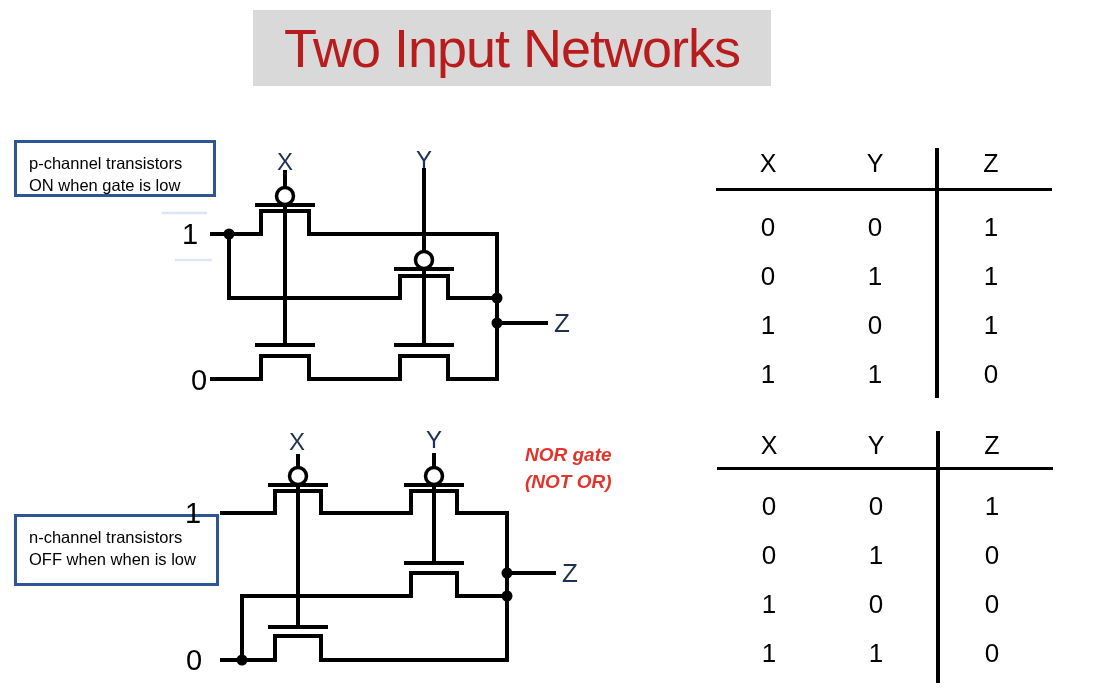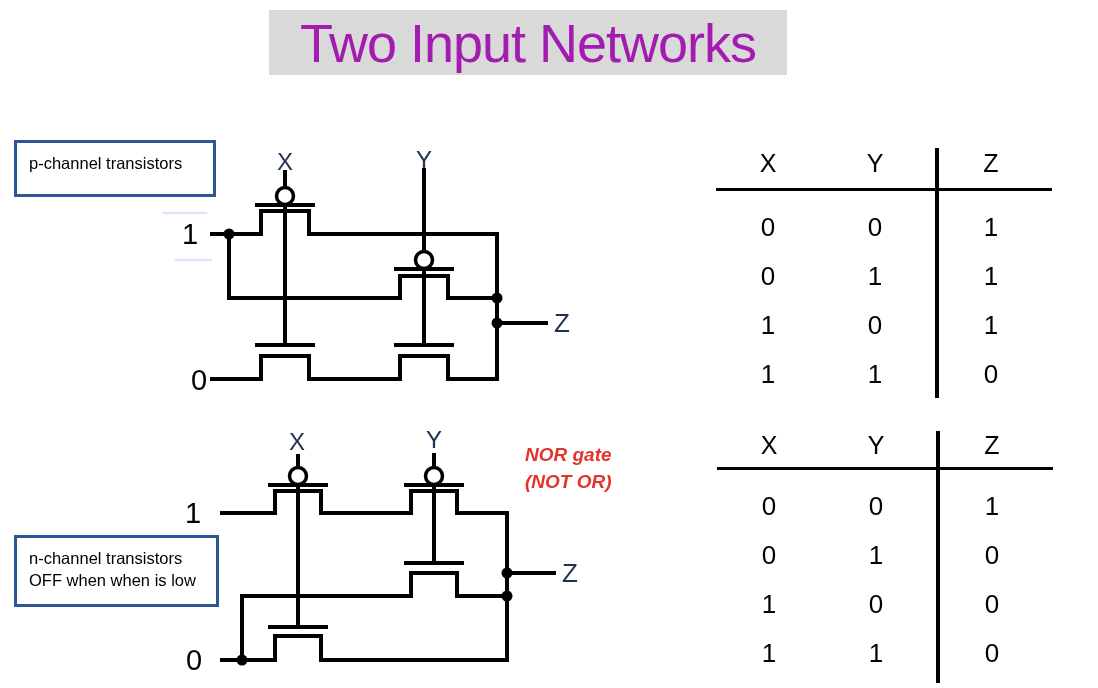--- a/index.html
+++ b/index.html
@@ -1,30 +1,30 @@
 <!DOCTYPE html>
 <html><head>
 <meta charset="utf-8">
 <style>
   html,body { margin:0; padding:0; background:#ffffff; }
   .slide {
     position:relative; width:1098px; height:688px; background:#ffffff;
     font-family:"Liberation Sans", sans-serif; overflow:hidden;
   }
   .title-block {
-    position:absolute; left:269px; top:10px; width:518px; height:65px;
-    background:#d9d9d9; color:#a21caf; font-size:54px; letter-spacing:-1px;
+    position:absolute; left:253px; top:10px; width:518px; height:76px;
+    background:#d9d9d9; color:#b91c1c; font-size:54px; letter-spacing:-1px;
     display:flex; align-items:center; justify-content:center; white-space:nowrap;
   }
   .note-box {
     position:absolute; box-sizing:border-box; border:3px solid #2e5595; background:#ffffff;
     font-size:16.5px; line-height:22px; color:#000; padding:9px 0 0 12px; white-space:nowrap;
   }
   #note-p { left:14px; top:140px; width:202px; height:57px; }
-  #note-n { left:14px; top:535px; width:205px; height:72px; }
+  #note-n { left:14px; top:514px; width:205px; height:72px; }
   .caption {
     position:absolute; font-style:italic; font-weight:bold; color:#e3342b;
     font-size:19px; line-height:27px; white-space:nowrap;
   }
   #cap-nand { left:509px; top:198px; }
   #cap-nor  { left:525px; top:441px;text-align:center; }
   svg.circuits { position:absolute; left:0; top:0; }
   .wire   { fill:none; stroke:#000; stroke-width:4; stroke-linecap:square; stroke-linejoin:miter; }
   .thin   { fill:none; stroke:#dce6f5; stroke-width:2.5; }
   .bubble { fill:#fff; stroke:#000; stroke-width:3.5; }
@@ -53,20 +53,21 @@
 </style>
 </head>
 <body>
 
 <div class="slide">
 
   <div class="title-block">Two Input Networks</div>
 
   <div class="note-box" id="note-p">
     <div>p-channel transistors</div>
+    <div>ON when gate is low</div>
   </div>
 
   <div class="note-box" id="note-n">
     <div>n-channel transistors</div>
     <div>OFF when when is low</div>
   </div>
 
 
   <div class="caption" id="cap-nor">
     <div>NOR gate</div>

